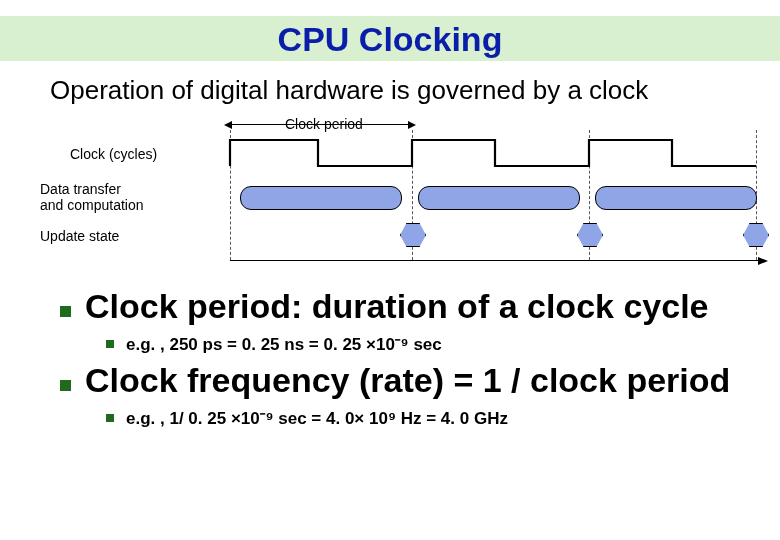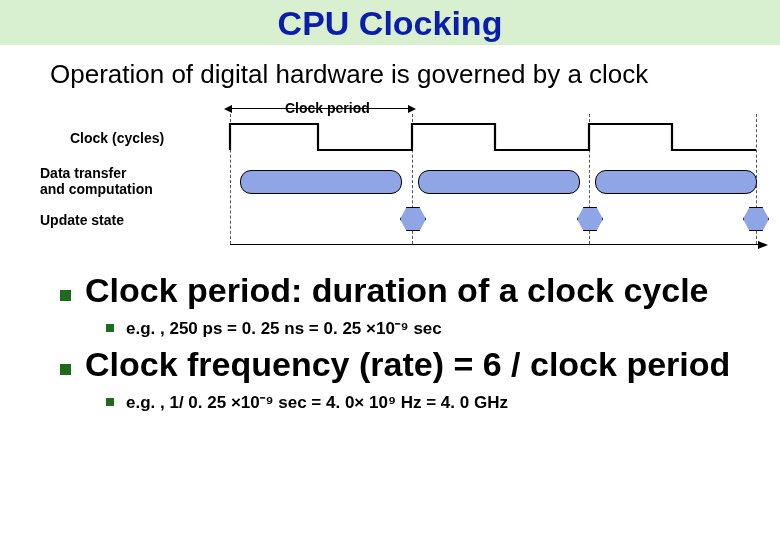--- a/index.html
+++ b/index.html
@@ -12,34 +12,35 @@
     position: relative;
   }
   .title-bar {
     background: #d9f0d0;
     padding: 4px 8px 2px;
     text-align: center;
     font-family: "Comic Sans MS", "Comic Sans", cursive, sans-serif;
     font-size: 34px;
     color: #0a1eaa;
     font-weight: bold;
+    margin-top: 16px;
   }
   .subtitle {
     font-size: 26px;
     margin: 14px 16px 10px 50px;
   }
   .diagram {
     position: relative;
     height: 165px;
     margin: 0 30px 0 30px;
   }
   .label {
     position: absolute;
     font-size: 14px;
-    font-weight: bold;
+    font-weight: normal;
   }
   .clock-period-label {
     top: 0px;
     left: 255px;
   }
   .dbl-arrow {
     position: absolute;
     top: 8px;
     left: 200px;
     width: 180px;
@@ -172,18 +173,18 @@
 </div>
 
 <div class="bullets">
   <div class="b1">
     <span class="sq"></span><span>Clock period: duration of a clock cycle</span>
   </div>
   <div class="b2">
     <span class="sq sq-sm"></span><span>e.g. , 250 ps = 0. 25 ns = 0. 25 ×10⁻⁹ sec</span>
   </div>
   <div class="b1">
-    <span class="sq"></span><span>Clock frequency (rate) = 6 / clock period</span>
+    <span class="sq"></span><span>Clock frequency (rate) = 1 / clock period</span>
   </div>
   <div class="b2">
     <span class="sq sq-sm"></span><span>e.g. , 1/ 0. 25 ×10⁻⁹ sec = 4. 0× 10⁹ Hz = 4. 0 GHz</span>
   </div>
 </div>
 
 </body></html>

